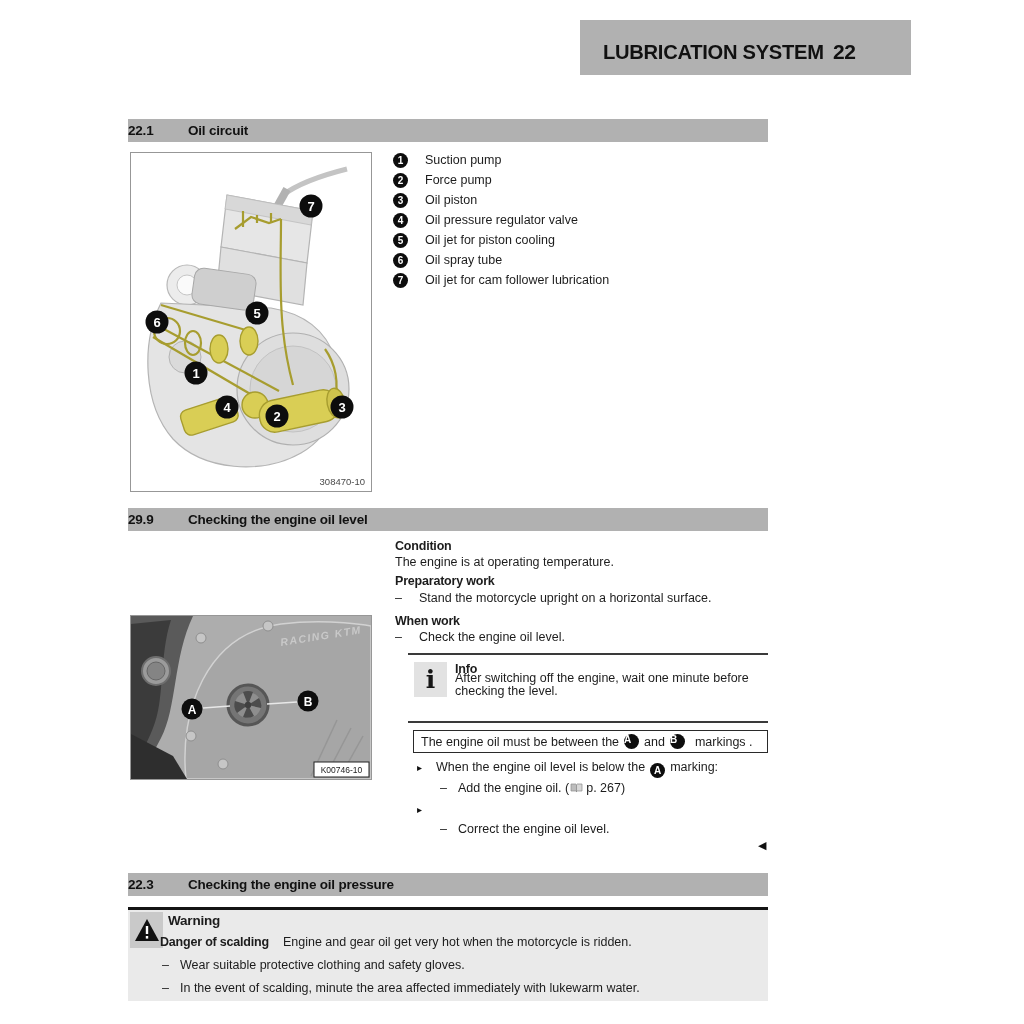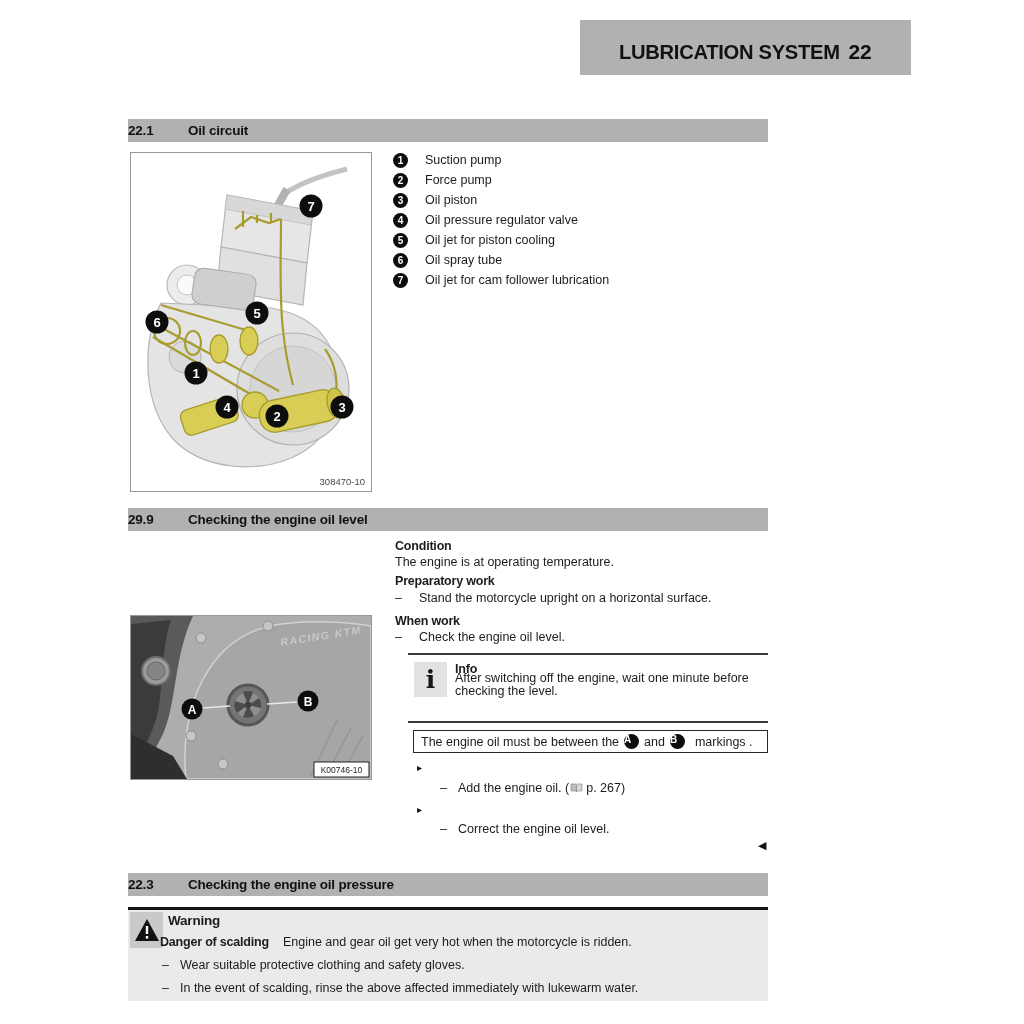--- a/index.html
+++ b/index.html
@@ -2,21 +2,21 @@
 <html><head>
 <meta charset="utf-8">
 <style>
   * { margin:0; padding:0; box-sizing:border-box; }
   html,body { width:1024px; height:1024px; background:#ffffff;
     font-family:"Liberation Sans", sans-serif; color:#1c1c1c; overflow:hidden; }
   .abs { position:absolute; }
 
   
   .chapter-box { left:580px; top:20px; width:331px; height:55px; background:#b1b1b1;
-    display:flex; align-items:center; justify-content:center; padding:8px 24px 0 23px; }
+    display:flex; align-items:center; justify-content:flex-start; padding:8px 24px 0 23px; }
   .chapter-box .t { font-size:21px; font-weight:bold; letter-spacing:-0.3px; color:#111;
     transform:scaleX(.96); transform-origin:left center; white-space:nowrap; }
 
   
   .sec-bar { left:128px; width:640px; height:23px; background:#b1b1b1;
     display:flex; align-items:center; font-weight:bold; font-size:13.5px; color:#111; }
   .sec-bar .num { margin-left:0; width:60px; letter-spacing:-0.2px; }
   .sec-bar .ttl { letter-spacing:-0.2px; }
 
   
@@ -210,20 +210,23 @@
 <div class="abs spec-box">
   <span>The engine oil must be between the</span>
   <span class="badge">A</span>
   <span>and</span>
   <span class="badge">B</span>
   <span style="margin-left:5px">markings .</span>
 </div>
 
 <div class="abs cond" style="left:417px;top:760px;width:352px">
   <span class="bullet">▸</span>
+  <span>
+    <span>When the engine oil level is below the</span><span class="badge">A</span><span>marking:</span>
+  </span>
 </div>
 <div class="abs substep" style="left:440px;top:781px">
   <span class="dash">–</span>
   <span>
     <span>Add the engine oil. (</span><svg class="book-icon" width="13" height="10" viewBox="0 0 13 10">
         <path d="M1,1 H5.7 Q6.5,1.6 6.5,2 V9 Q6.5,8.4 5.7,8 H1 Z" fill="#bdbdbd" stroke="#8a8a8a" stroke-width="0.7"></path>
         <path d="M12,1 H7.3 Q6.5,1.6 6.5,2 V9 Q6.5,8.4 7.3,8 H12 Z" fill="#d8d8d8" stroke="#8a8a8a" stroke-width="0.7"></path>
       </svg><a class="pref" href="#">p. 267)</a>
   </span>
 </div>
@@ -294,14 +297,14 @@
 <div class="abs warn-heading">Warning</div>
 <div class="abs danger-row">
   <b>Danger of scalding</b><span>Engine and gear oil get very hot when the motorcycle is ridden.</span>
 </div>
 <div class="abs warn-step" style="top:958px">
   <span class="dash">–</span>
   <span>Wear suitable protective clothing and safety gloves.</span>
 </div>
 <div class="abs warn-step" style="top:981px">
   <span class="dash">–</span>
-  <span>In the event of scalding, rinse the above affected immediately with lukewarm water.</span>
+  <span>In the event of scalding, minute the area affected immediately with lukewarm water.</span>
 </div>
 
 </body></html>

